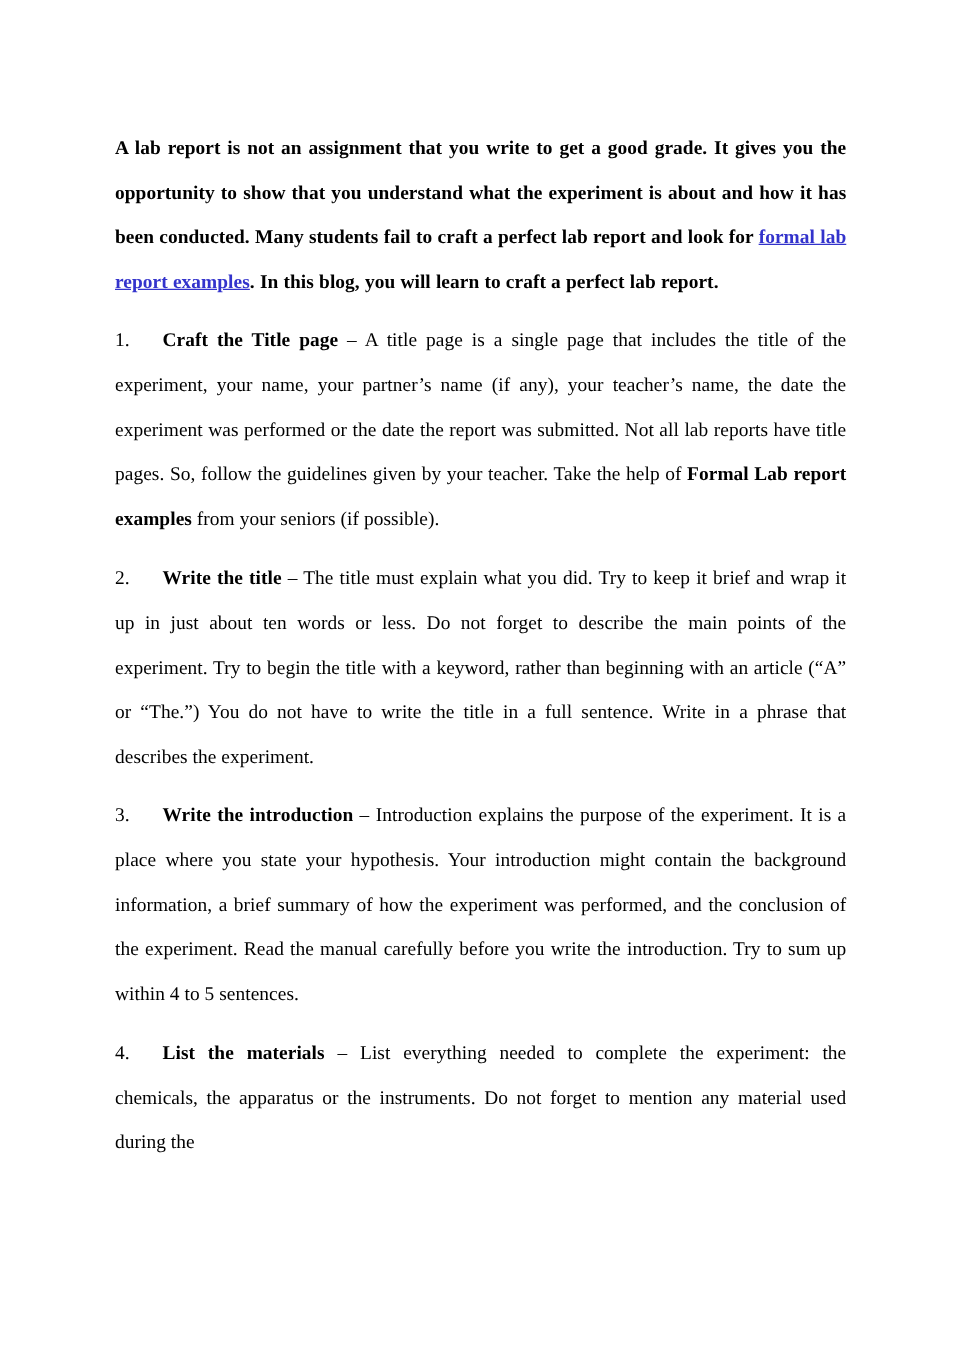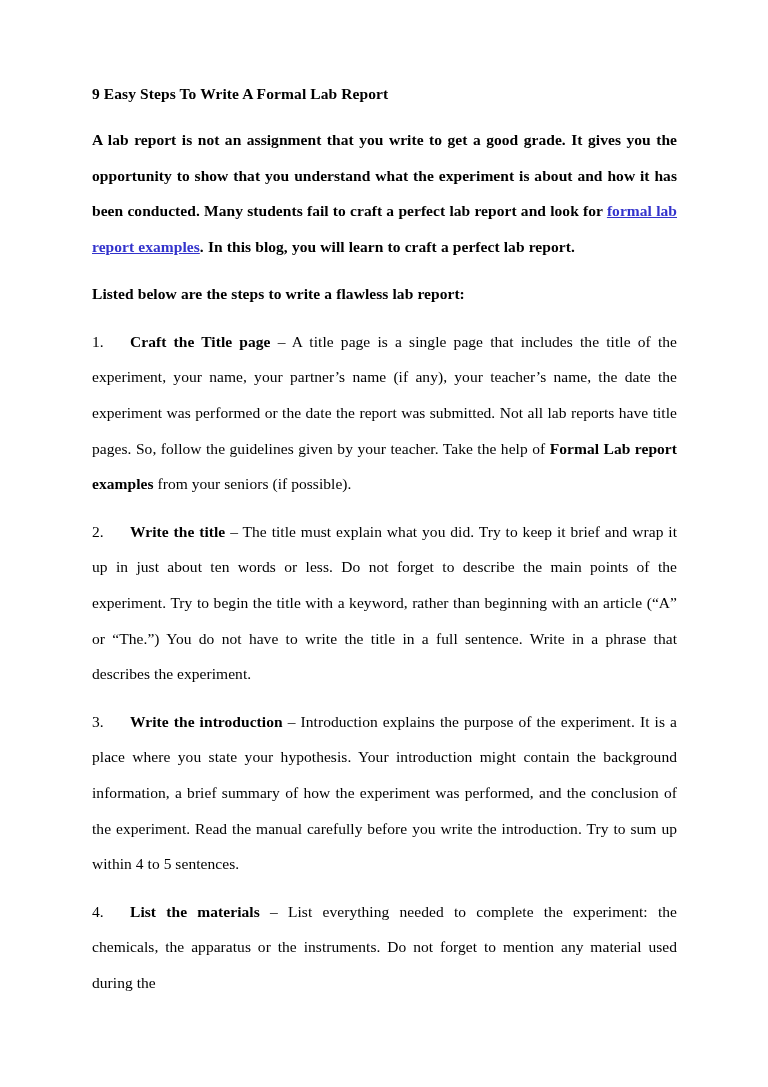--- a/index.html
+++ b/index.html
@@ -69,27 +69,25 @@
   }
   .tail-cut {
     overflow: hidden;
   }
 </style>
 </head>
 <body>
 
 <div class="page">
 
-  <h1 class="doc-title">9 Easy Steps To Write A Formal Lab Report</h1>
 
   <p class="para first-body">
     <span>A lab report is not an assignment that you write to get a good grade. It gives you the opportunity to show that you understand what the experiment is about and how it has been conducted. Many students fail to craft a perfect lab report and look for </span><a class="doclink" href="#">formal lab report examples</a><span>. In this blog, you will learn to craft a perfect lab report.</span>
   </p>
 
-  <p class="para spaced">Listed below are the steps to write a flawless lab report:</p>
 
   <p class="list-item">
     <span class="item-num">1.</span><b>Craft the Title page</b><span> – </span><span>A title page is a single page that includes the title of the experiment, your name, your partner’s name (if any), your teacher’s name, the date the experiment was performed or the date the report was submitted. Not all lab reports have title pages. So, follow the guidelines given by your teacher. Take the help of </span><b>Formal Lab report examples</b><span> from your seniors (if possible).</span>
   </p>
 
   <p class="list-item">
     <span class="item-num">2.</span><b>Write the title</b><span> – </span><span>The title must explain what you did. Try to keep it brief and wrap it up in just about ten words or less. Do not forget to describe the main points of the experiment. Try to begin the title with a keyword, rather than beginning with an article (“A” or “The.”) You do not have to write the title in a full sentence. Write in a phrase that describes the experiment.</span>
   </p>
 
   <p class="list-item">

